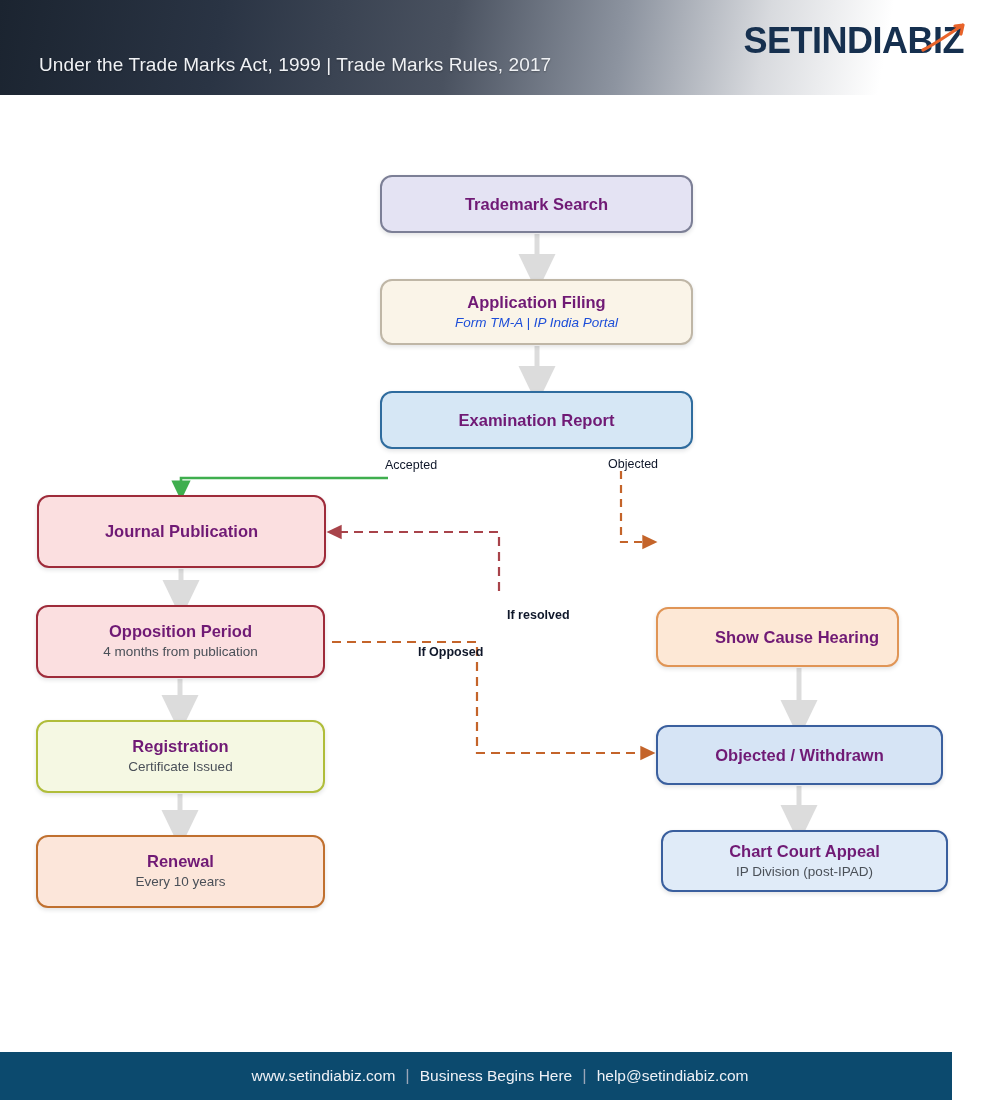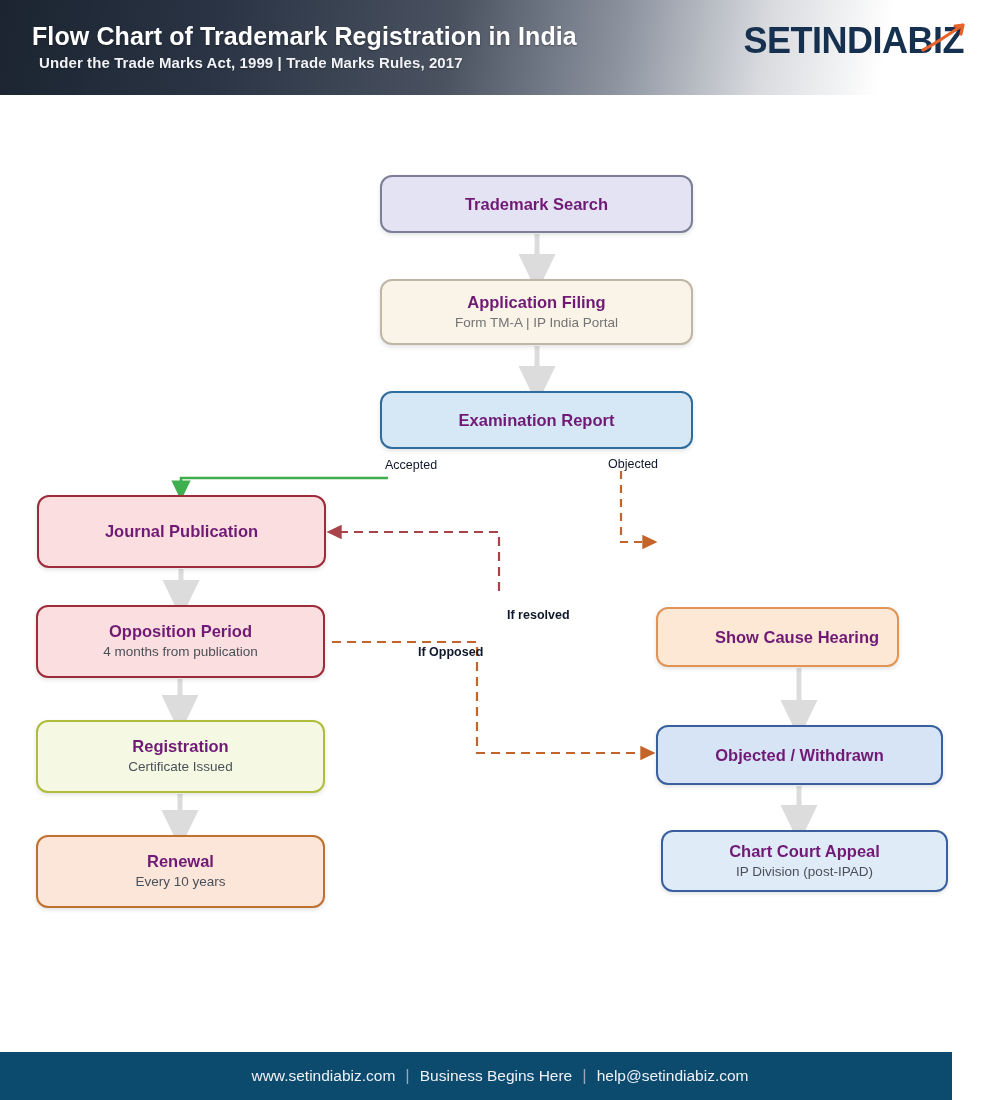--- a/index.html
+++ b/index.html
@@ -19,21 +19,21 @@
     overflow:hidden;
   }
   #header-title{
     position:absolute;left:32px;top:22px;
     color:#ffffff;font-size:25px;font-weight:bold;letter-spacing:.1px;
     text-shadow:0 1px 2px rgba(0,0,0,.35);
     white-space:nowrap;
   }
   #header-sub{
     position:absolute;left:39px;top:54px;
-    color:#f0f2f5;font-size:15px;font-weight:bold;letter-spacing:.1px;
+    color:#f0f2f5;font-size:19px;font-weight:normal;letter-spacing:.1px;
     white-space:nowrap;text-shadow:0 1px 2px rgba(0,0,0,.3);
   }
   #logo{
     position:absolute;right:36px;top:20px;
     font-size:36px;font-weight:bold;letter-spacing:-.5px;
     color:#16304f;white-space:nowrap;
   }
   #logo .swoosh{
     position:absolute;left:178px;top:3px;width:46px;height:30px;pointer-events:none;
   }
@@ -56,33 +56,32 @@
 
   .node{
     position:absolute;box-sizing:border-box;
     border-radius:12px;
     display:flex;flex-direction:column;align-items:center;justify-content:center;
     box-shadow:0 2px 4px rgba(30,35,50,.13);
     text-align:center;
   }
   .node .t{font-size:16.5px;font-weight:bold;color:#701a75;line-height:1.15;}
   .node .s{font-size:13.5px;color:#4a5058;line-height:1.2;margin-top:3px;}
-  .node.italic .s{color:#737373;}
+  .node.italic .s{font-style:italic;color:#1d4ed8;}
 
   .edge-label{
     position:absolute;font-size:12.5px;color:#0f172a;white-space:nowrap;
   }
 </style>
 </head>
 <body>
 
 <div id="page">
 
   <div id="header">
-    <div id="header-title">Flow Chart of Trademark Registration in India</div>
     <div id="header-sub">Under the Trade Marks Act, 1999 | Trade Marks Rules, 2017</div>
     <div id="logo">
       <span>SETINDIABIZ</span>
       <svg class="swoosh" viewBox="0 0 46 30">
         <path d="M2 27 C 14 21, 28 11, 42 2 L 34 3 M42 2 L 40 11" fill="none" stroke="#e8632a" stroke-width="3.2" stroke-linecap="round" stroke-linejoin="round"></path>
       </svg>
     </div>
   </div>
 
   <div id="canvas">

